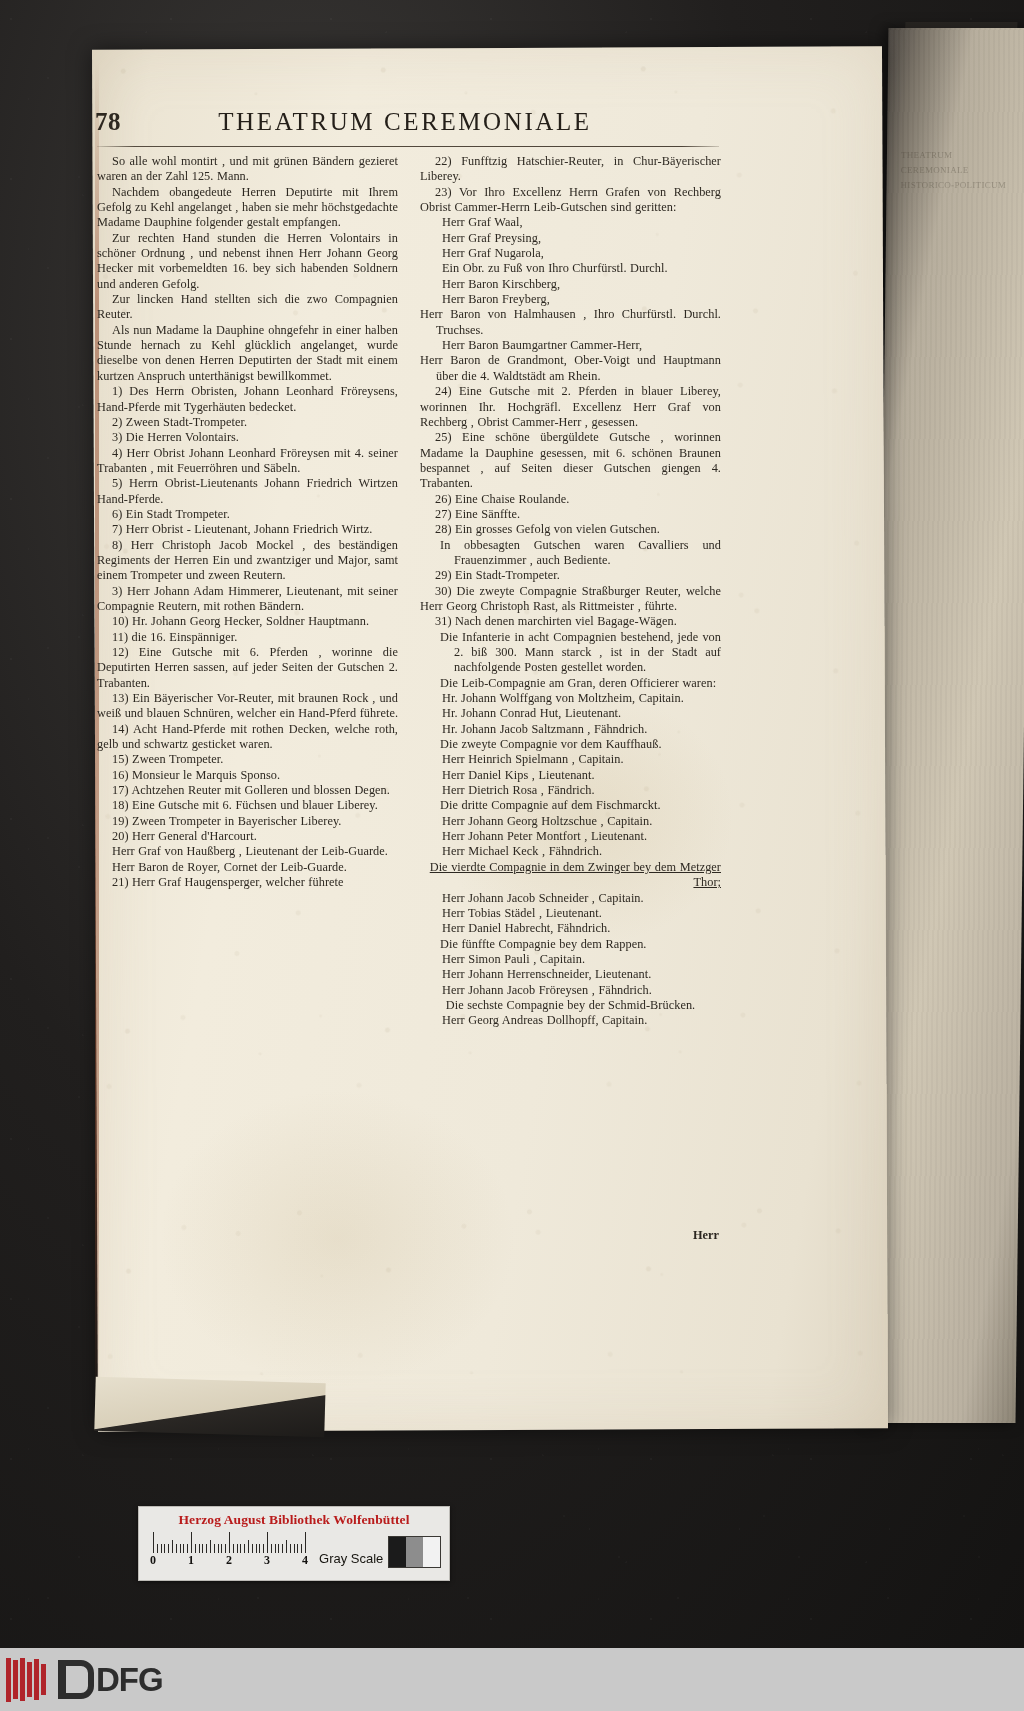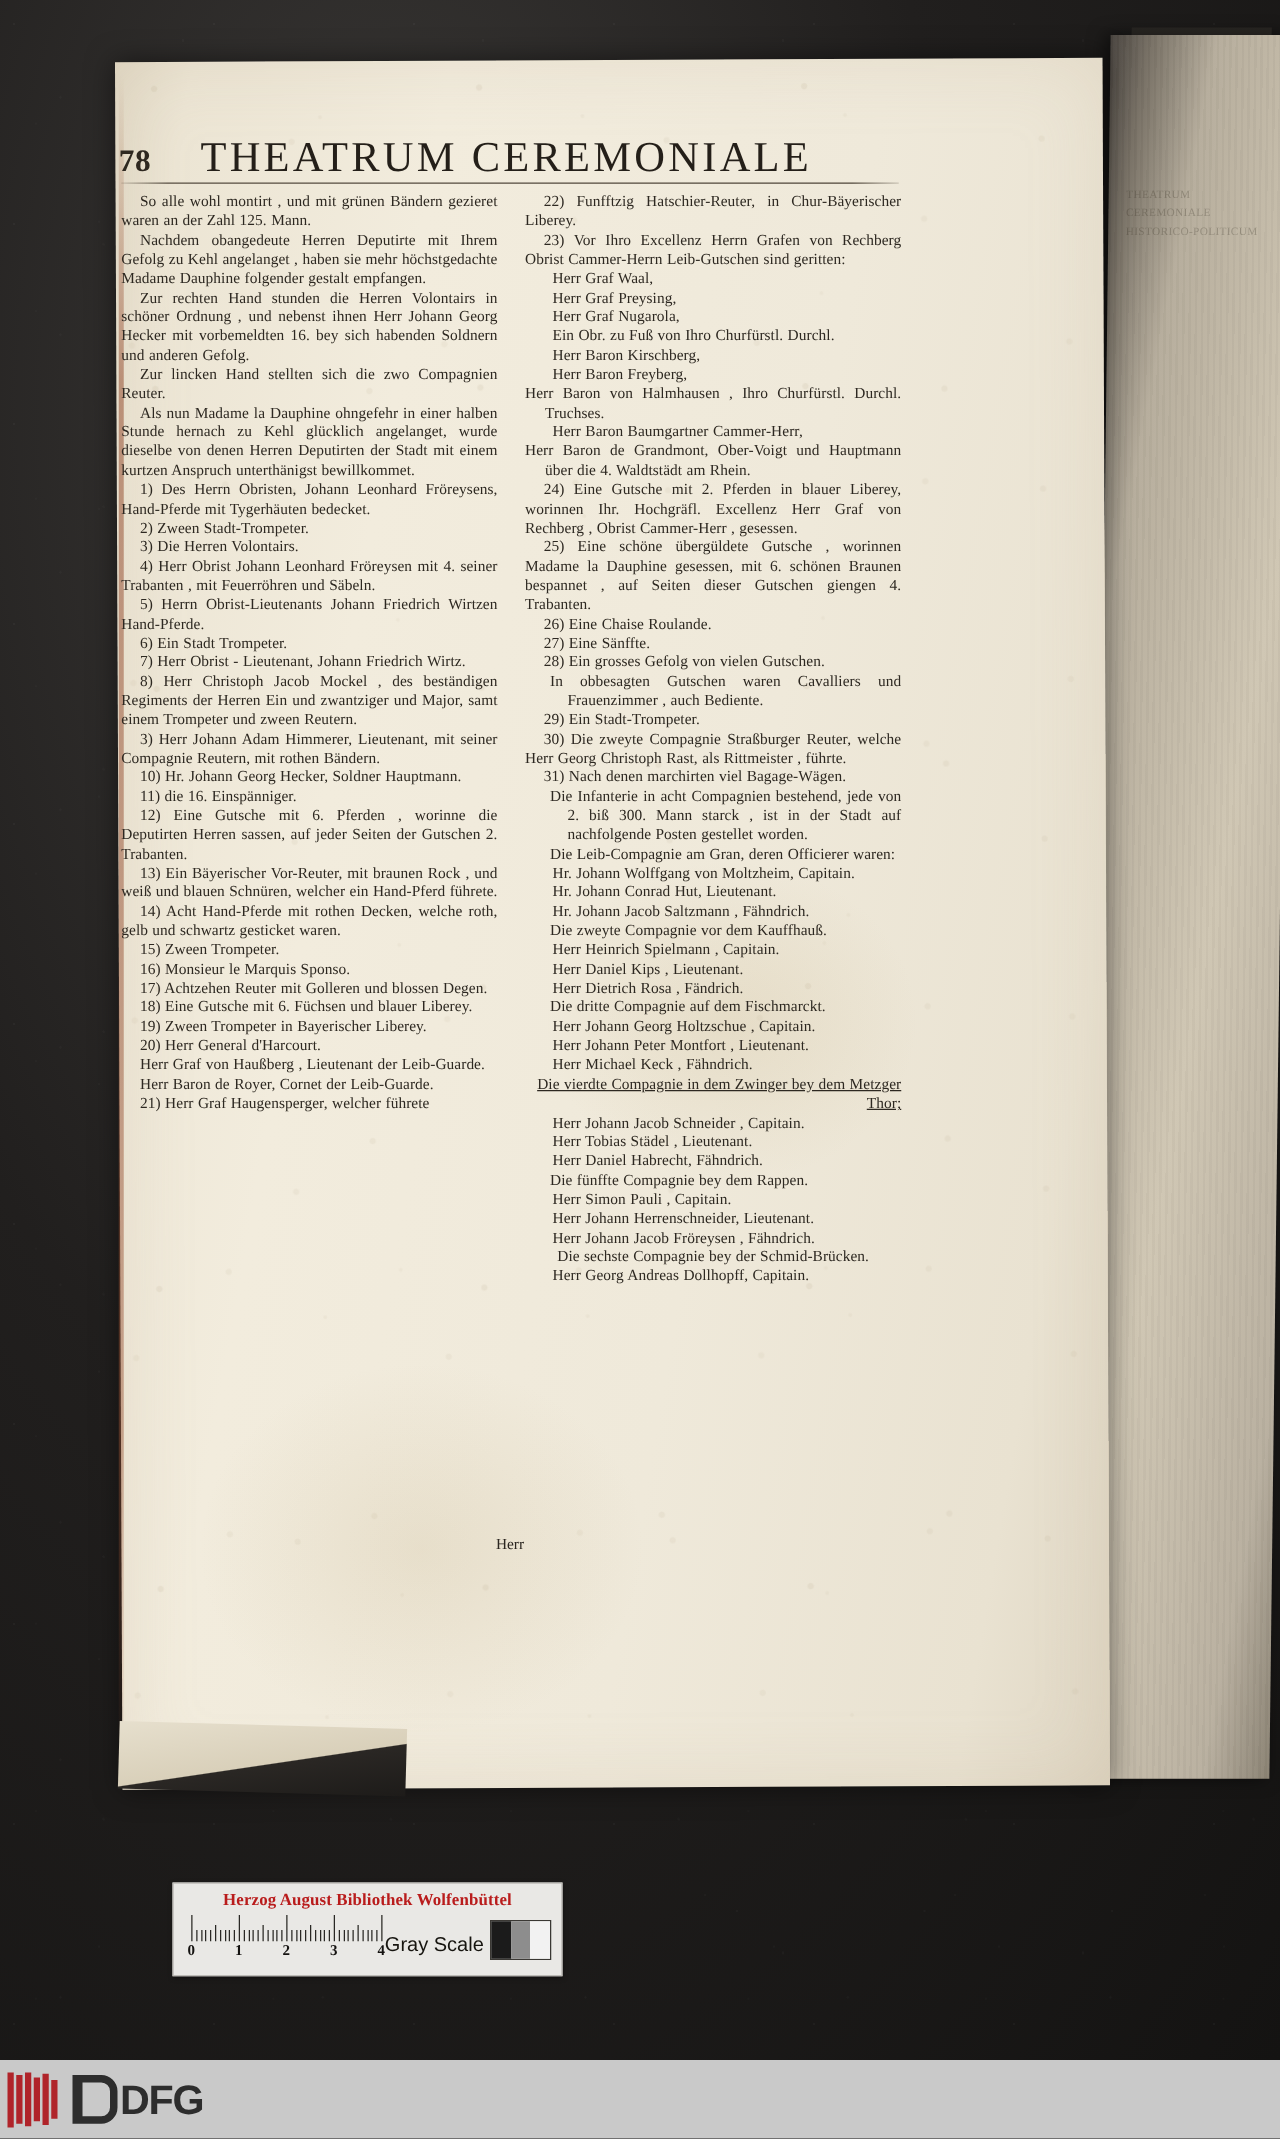--- a/index.html
+++ b/index.html
@@ -138,21 +138,21 @@
   }
   .folio {
     font-size: 25px;
     font-weight: 600;
     letter-spacing: .5px;
     color: #2e2820;
   }
   .running-title {
     flex: 1;
     text-align: center;
-    font-size: 34px;
+    font-size: 25px;
     letter-spacing: 2.6px;
     font-weight: 500;
     color: #241f19;
     margin-left: -18px;
     padding-right: 8px;
   }
   .head-rule {
     position: absolute;
     left: 97px; top: 146px;
     width: 622px; height: 1px;
@@ -181,23 +181,24 @@
   .p.hang { padding-left: 16px; text-indent: -16px; }
   .p.center { text-align: right; text-indent: 0; text-decoration: underline; }
   .p.ctr-ind { text-align: left; padding-left: 22px; text-indent: 0; }
   .p.deep { padding-left: 34px; text-indent: -14px; }
   .p.last { text-align: center; }
 
   .catchword {
     position: absolute;
     left: 97px; top: 1228px;
     width: 622px;
-    text-align: center;
+    text-align: right;
     font-size: 12.3px;
     padding-right: 2px;
+    font-weight: bold;
   }
 
   
   .target-card {
     position: absolute;
     left: 138px; top: 1506px;
     width: 310px; height: 73px;
     background: #e9e8e5;
     border: 1px solid #bdbbb6;
     box-shadow: 0 1px 4px rgba(0,0,0,.5);
@@ -223,21 +224,21 @@
     position: absolute; bottom: 0; width: 1px; background: #2a2825;
   }
   .rnums {
     position: relative; height: 15px;
     font-family: "Liberation Serif", serif;
     font-size: 12px; font-weight: 700; color: #141210;
   }
   .rnum { position: absolute; top: 0; transform: translateX(-50%); }
   .gs-label {
     font-family: "Liberation Sans", sans-serif;
-    font-size: 16px;
+    font-size: 13px;
     color: #16140f;
     margin: 0 5px 4px 20px;
     white-space: nowrap;
   }
   .gs-patches {
     display: flex; height: 30px; width: 56px;
     border: 1px solid #3a3834; margin-bottom: 2px;
   }
   .gs-patches div { flex: 1; }
 

